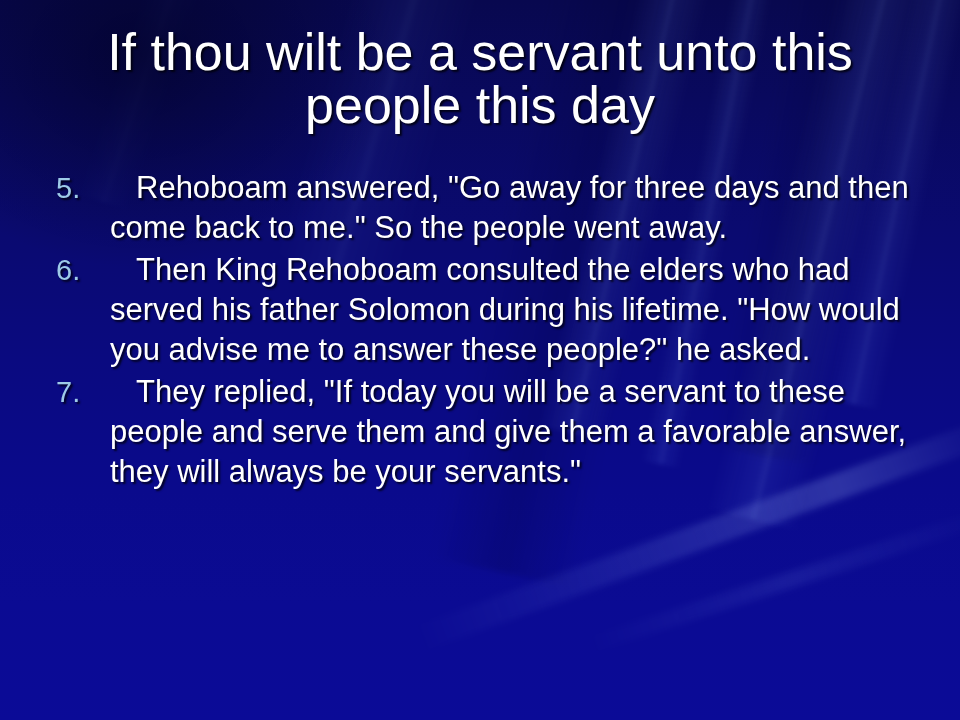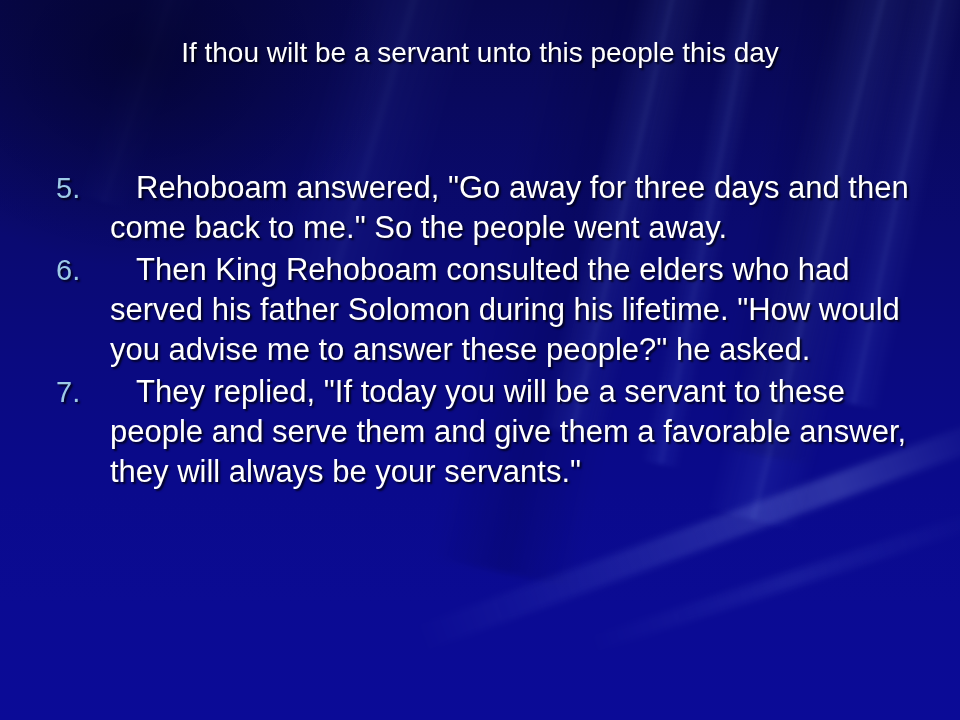--- a/index.html
+++ b/index.html
@@ -97,21 +97,21 @@
     z-index: 2;
     height: 100%;
   }
   .slide-title {
     position: absolute;
     left: 60px;
     top: 26px;
     width: 840px;
     text-align: center;
     color: #ffffff;
-    font-size: 28px;
+    font-size: 52px;
     line-height: 53px;
     font-weight: normal;
     letter-spacing: 0px;
     text-shadow: 2px 2px 2px rgba(0,0,10,0.85);
     white-space: pre-line;
   }
   .body-list {
     position: absolute;
     left: 48px;
     top: 168px;

